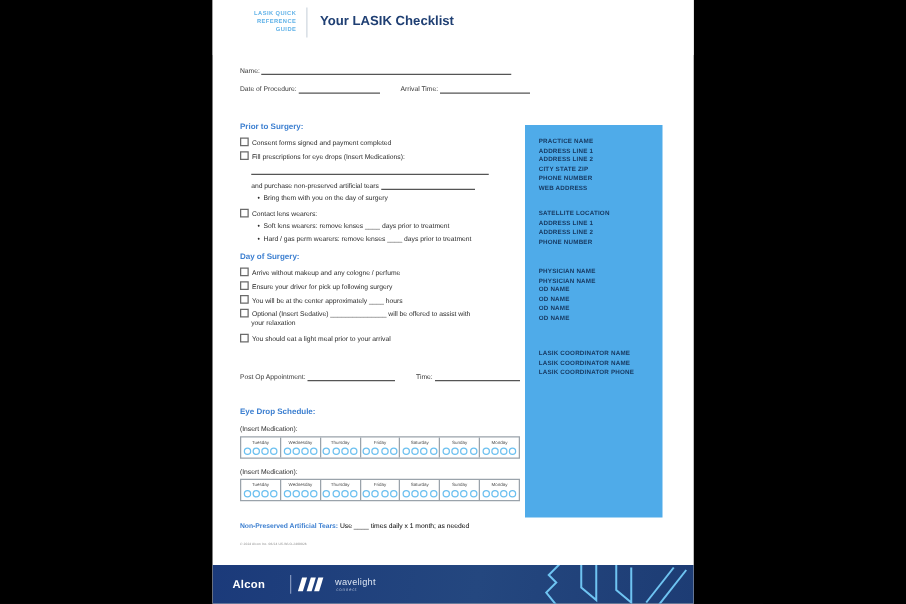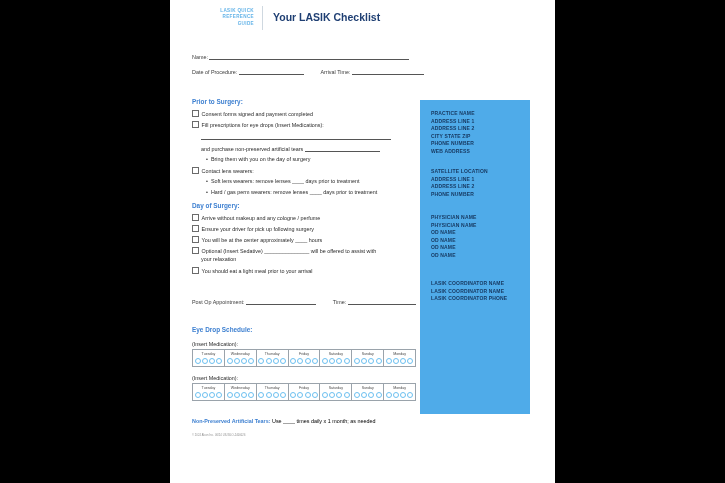--- a/index.html
+++ b/index.html
@@ -1,21 +1,21 @@
 <!DOCTYPE html>
 <html><head>
 <meta charset="utf-8">
 <style>
   html,body{margin:0;padding:0;background:#000;}
   body{width:725px;height:483px;overflow:hidden;font-family:"Liberation Sans",sans-serif;}
   .stage{position:relative;width:725px;height:483px;background:#000;}
   .page{position:absolute;left:170px;top:0;width:385px;height:483px;background:#fff;overflow:hidden;}
 
   
-  .hdr{position:absolute;left:17px;top:0;width:385px;height:44px;background:#fff;}
+  .hdr{position:absolute;left:0;top:0;width:385px;height:44px;background:#fff;}
   .logo-mark{position:absolute;left:15px;top:8px;width:52px;text-align:right;
       font-size:4.6px;line-height:6.4px;font-weight:bold;letter-spacing:.35px;color:#63b3e8;}
   .logo-div{position:absolute;left:75px;top:6px;width:1px;height:24px;background:#cfd8e0;}
   .hdr-title{position:absolute;left:86px;top:11px;font-size:10.5px;font-weight:bold;color:#1f3f73;}
 
   
   .fld{position:absolute;font-size:5.4px;color:#3a3a3a;white-space:nowrap;}
   .line{display:inline-block;border-bottom:.7px solid #555;vertical-align:bottom;height:6px;}
 
   
@@ -263,20 +263,40 @@
             <span class="dot"></span>
           </div>
         </div>
       </div>
 
     <div class="note" style="left:22px;top:418px;">
       <b>Non-Preserved Artificial Tears:</b><span> Use ____ times daily x 1 month; as needed</span>
     </div>
     <div class="copy">© 2024 Alcon Inc.  06/24  US-WLO-2400026</div>
 
+    <div class="foot">
+      <div class="alcon">Alcon</div>
+      <div class="fdiv"></div>
+      <div class="wmark">
+        <i style="left:0;"></i>
+          <i style="left:6.6px;"></i>
+          <i style="left:13.2px;"></i>
+      </div>
+      <div class="wtext">wavelight</div>
+      <div class="wsub">connect</div>
+      <svg class="deco" viewBox="0 0 130 40">
+        <g fill="none" stroke="#6fc4f2" stroke-width="1.6">
+          <path d="M18 2 L8 12 L14 18 L6 26 L14 36"></path>
+          <path d="M34 0 L34 22 L46 32 L46 4"></path>
+          <path d="M62 2 L62 24 L74 34 L74 6"></path>
+          <path d="M86 34 L108 6"></path>
+          <path d="M96 36 L118 8"></path>
+        </g>
+      </svg>
+    </div>
 
     <div class="panel" style="left:250px;top:100px;">
       <div class="grp" style="top:10px;">
           <div>PRACTICE NAME</div>
           <div>ADDRESS LINE 1</div>
           <div>ADDRESS LINE 2</div>
           <div>CITY STATE ZIP</div>
           <div>PHONE NUMBER</div>
           <div>WEB ADDRESS</div>
         </div>

